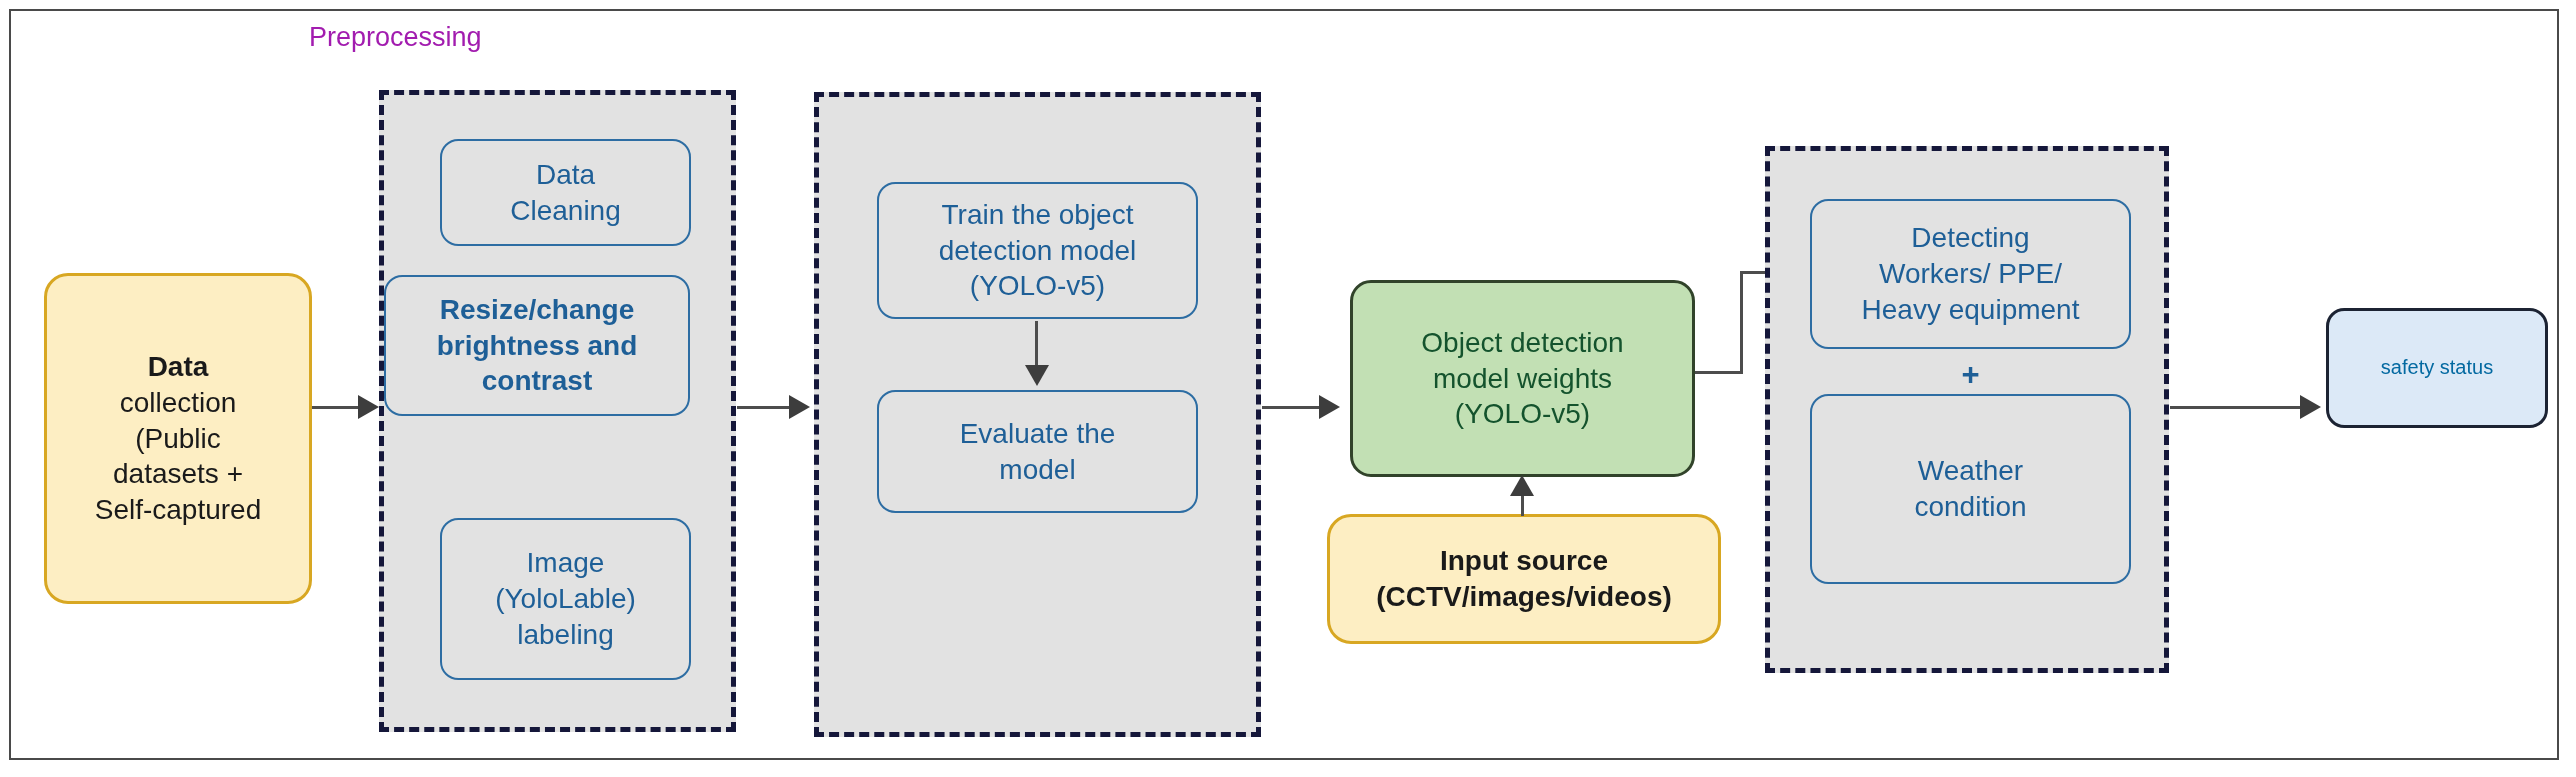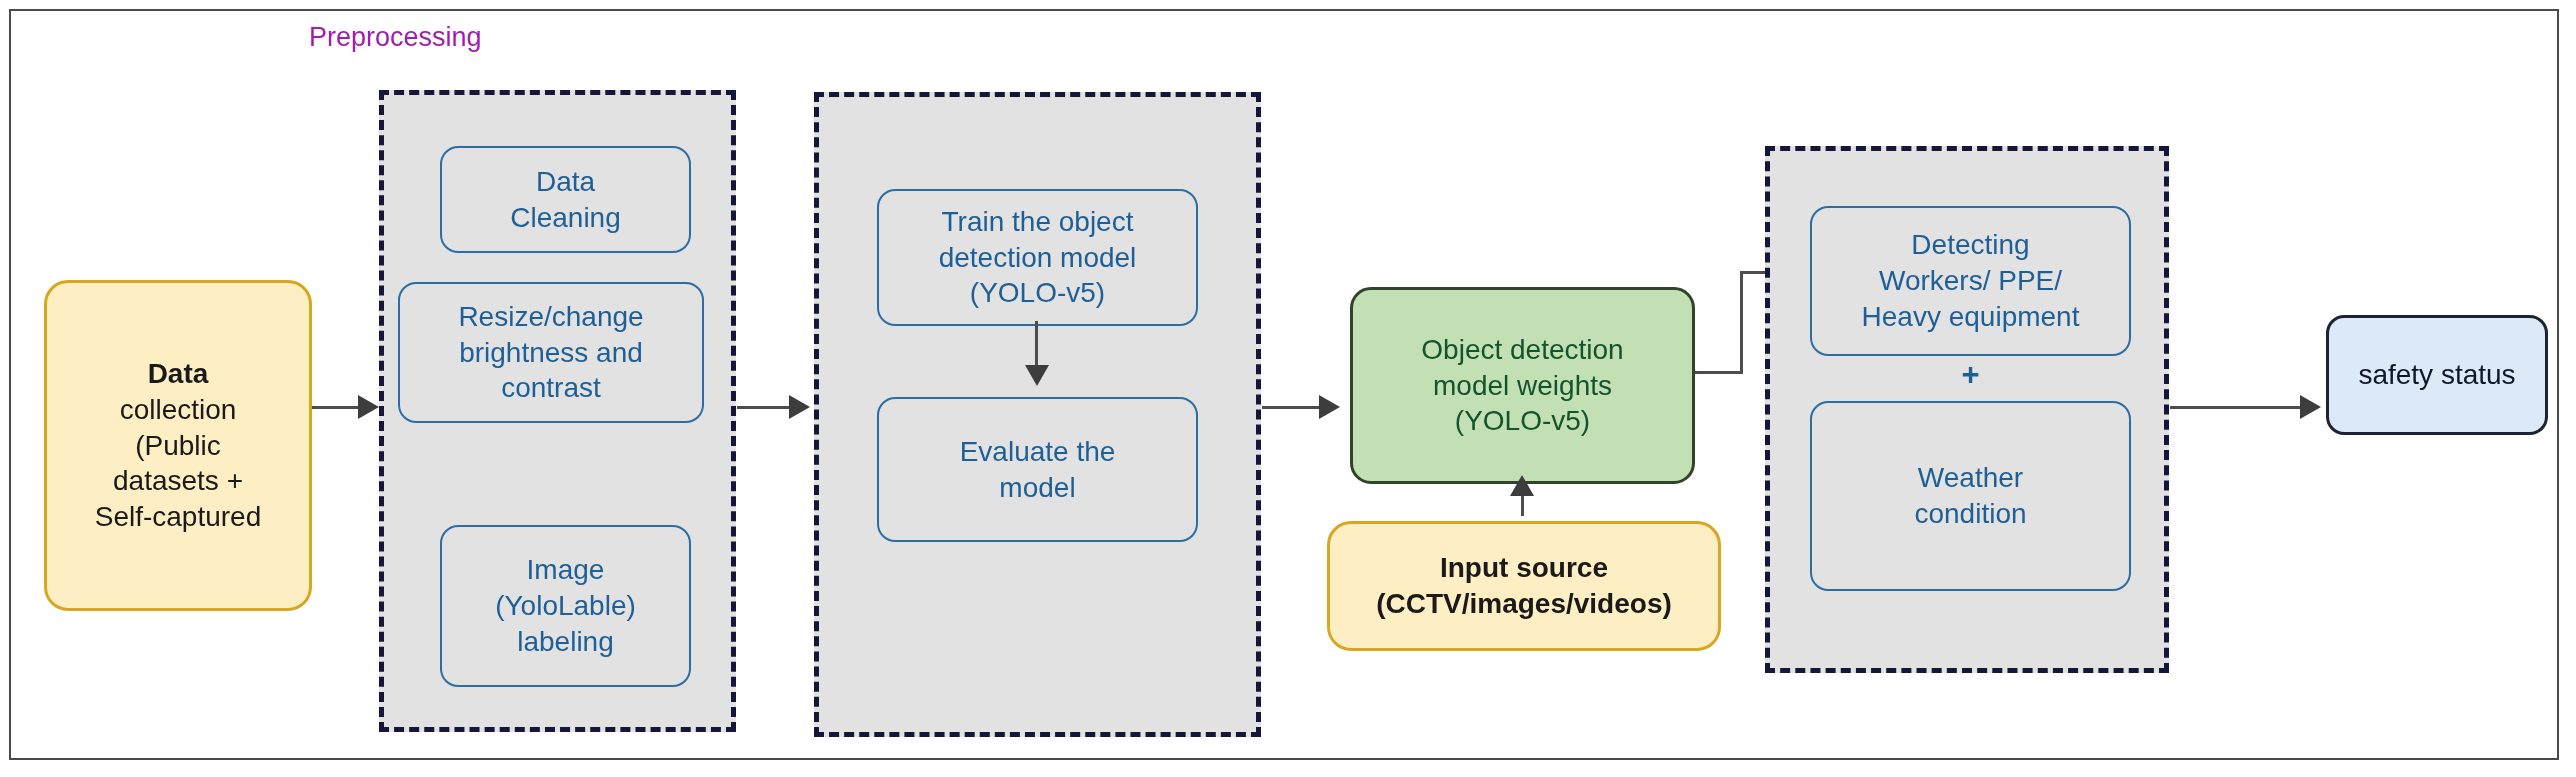--- a/index.html
+++ b/index.html
@@ -49,21 +49,20 @@
 
   
   .node {
     position: absolute;
     box-sizing: border-box;
     display: flex;
     align-items: center;
     justify-content: center;
     text-align: center;
     line-height: 1.28;
-    margin-top: 7px;
   }
 
   .node-inner {
     width: 100%;
     padding: 0 8.5px;
     box-sizing: border-box;
   }
 
   
   .node-blue {
@@ -90,22 +89,22 @@
     border-radius: 21px;
     color: #14532d;
     font-size: 28px;
   }
 
   
   .node-lightblue {
     background: #dce9f7;
     border: 3.5px solid #1c2333;
     border-radius: 18.3px;
-    color: #0f172a;
-    font-size: 28px;
+    color: #0369a1;
+    font-size: 20px;
   }
 
   .bold-line {
     font-weight: bold;
   }
 
   
   .plus-sign {
     position: absolute;
     color: #1e5f97;
@@ -175,21 +174,21 @@
 
   <div class="group-box" style="left:379px; top:90px; width:357px; height:642px;"></div>
 
   <div class="node node-blue" style="left:440px; top:139px; width:251px; height:107px;">
     <div class="node-inner">
       <div>Data</div>
       <div>Cleaning</div>
     </div>
   </div>
 
-  <div class="node node-blue" style="left:398px; top:275px; width:306px; height:141px;">
+  <div class="node node-blue" style="left:384px; top:275px; width:306px; height:141px;font-weight:bold;">
     <div class="node-inner">
       <div>Resize/change</div>
       <div>brightness and</div>
       <div>contrast</div>
     </div>
   </div>
 
   <div class="node node-blue" style="left:440px; top:518px; width:251px; height:162px;">
     <div class="node-inner">
       <div>Image</div>
@@ -207,21 +206,21 @@
     <div class="node-inner">
       <div>Train the object</div>
       <div>detection model</div>
       <div>(YOLO-v5)</div>
     </div>
   </div>
 
   <div class="conn-v" style="left:1035px; top:321px; height:49px;"></div>
   <div class="arrow-down" style="left:1025px; top:365px;"></div>
 
-  <div class="node node-blue" style="left:877px; top:390px; width:321px; height:145px;">
+  <div class="node node-blue" style="left:877px; top:390px; width:321px; height:123px;">
     <div class="node-inner">
       <div>Evaluate the</div>
       <div>model</div>
     </div>
   </div>
 
   <div class="conn-h" style="left:1262px; top:406px; width:60px;"></div>
   <div class="arrow-right" style="left:1319px; top:395px;"></div>
 
   <div class="node node-green" style="left:1350px; top:280px; width:345px; height:197px;">

